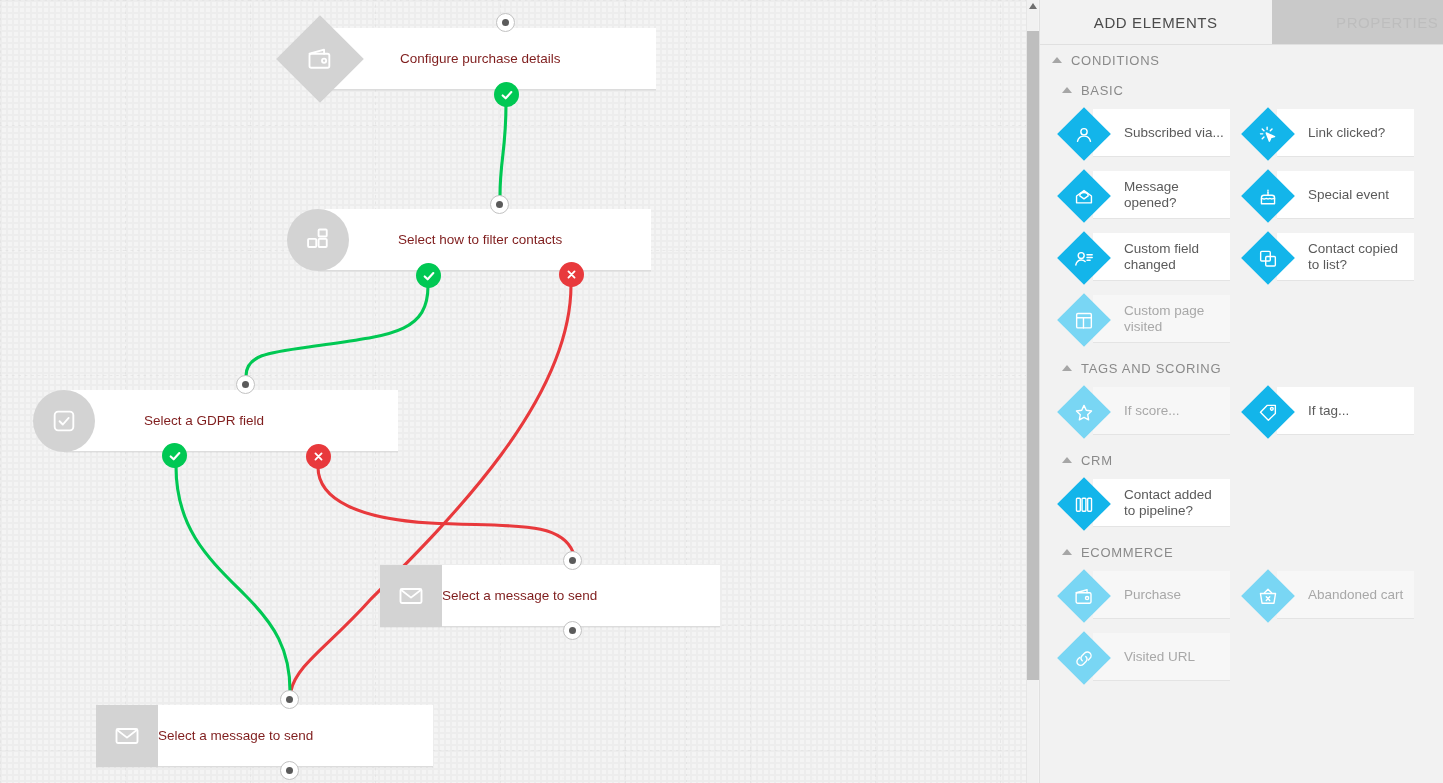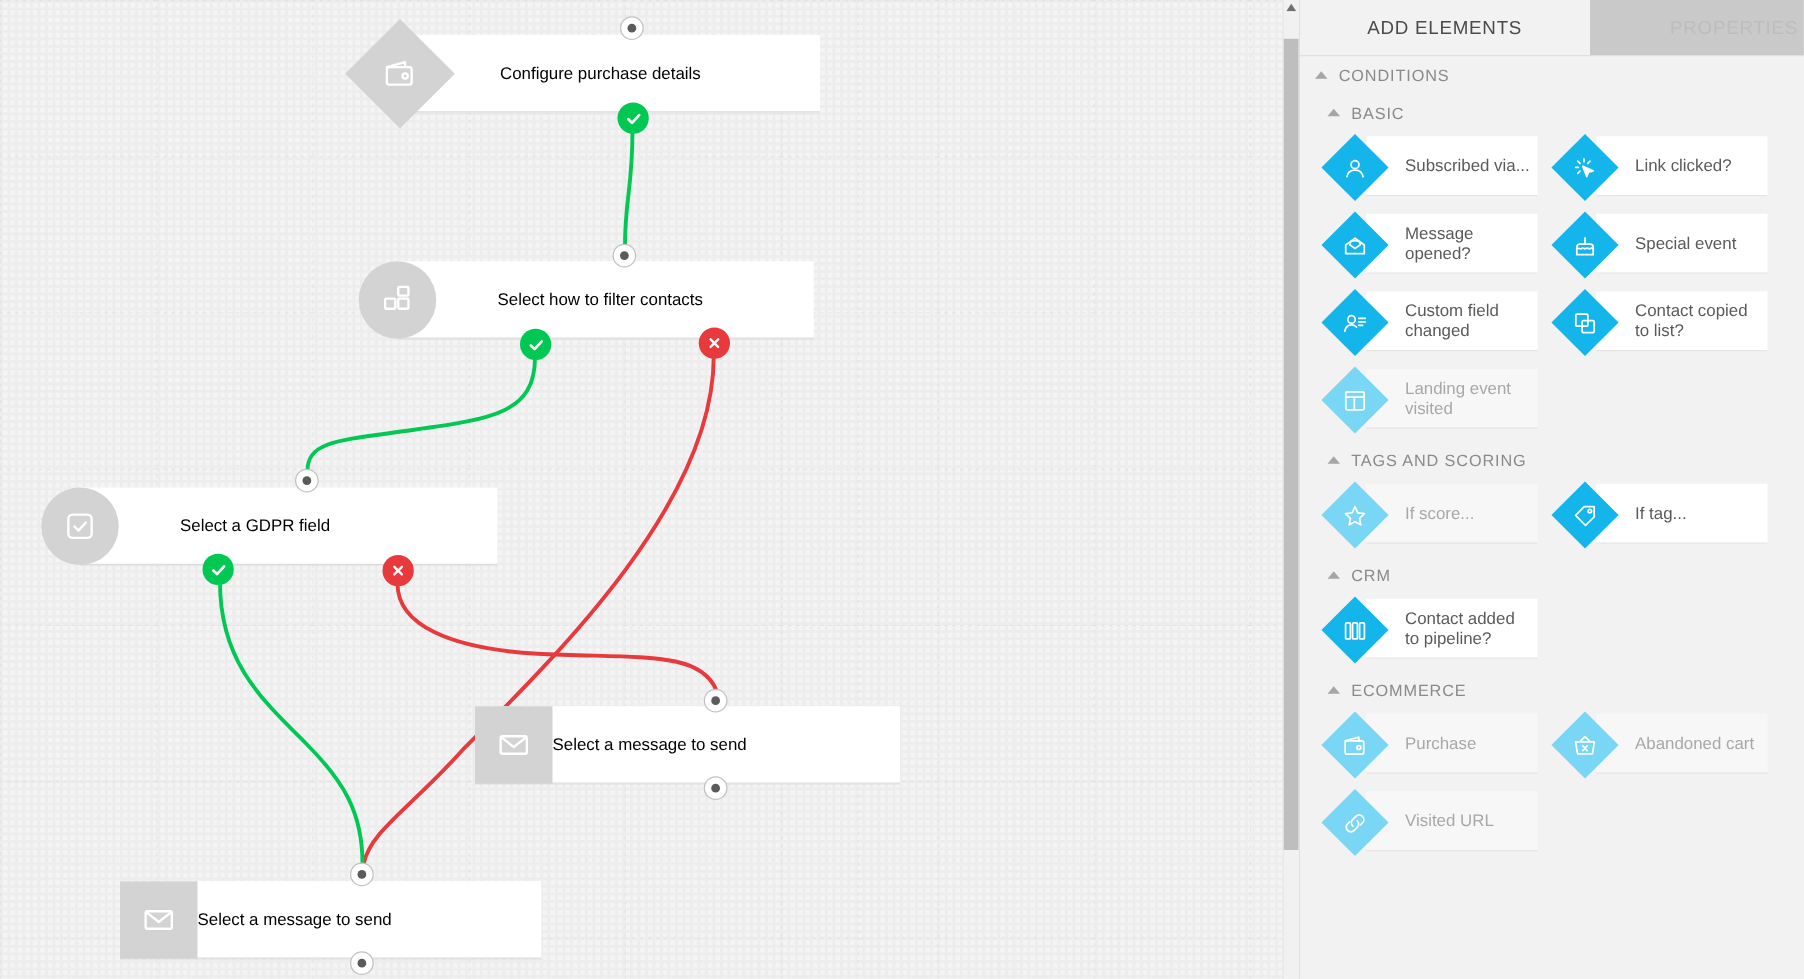--- a/index.html
+++ b/index.html
@@ -40,21 +40,21 @@
   
   .node {
     position: absolute;
     height: 62px;
     background: #ffffff;
     border-bottom: 1px solid #dcdcdc;
     display: flex; align-items: center;
     box-shadow: 0 1px 0 rgba(0,0,0,0.04);
   }
   .node .node-label {
-    font-size: 13.5px; color: #000000;
+    font-size: 13.5px; color: #7f1d1d;
     white-space: nowrap;
   }
   
   .ico-diamond {
     position:absolute; width:62px; height:62px;
     background:#d3d3d3;
     transform: rotate(45deg);
     display:flex; align-items:center; justify-content:center;
   }
   .ico-diamond > svg { transform: rotate(-45deg); }
@@ -375,21 +375,21 @@
             <div class="el-label">Contact copied to list?</div>
           </div>
           <div class="el-item">
             <div class="el-card dim"></div>
             <div class="el-diamond dim">
               <svg width="21" height="21" viewBox="0 0 24 24" fill="none" stroke="#ffffff" stroke-width="1.6" stroke-linecap="round" stroke-linejoin="round">
                 <rect x="3.6" y="3.8" width="16.8" height="16.4" rx="1.4"></rect>
                 <path d="M3.6 8.6 L20.4 8.6 M11.4 8.6 L11.4 20.2"></path>
               </svg>
             </div>
-            <div class="el-label dim">Landing event visited</div>
+            <div class="el-label dim">Custom page visited</div>
           </div>
         </div>
         <div class="group-header sub">
           <span class="caret"></span>
         <span>TAGS AND SCORING</span>
         </div>
         <div class="grid2">
           <div class="el-item">
             <div class="el-card dim"></div>
             <div class="el-diamond dim">

